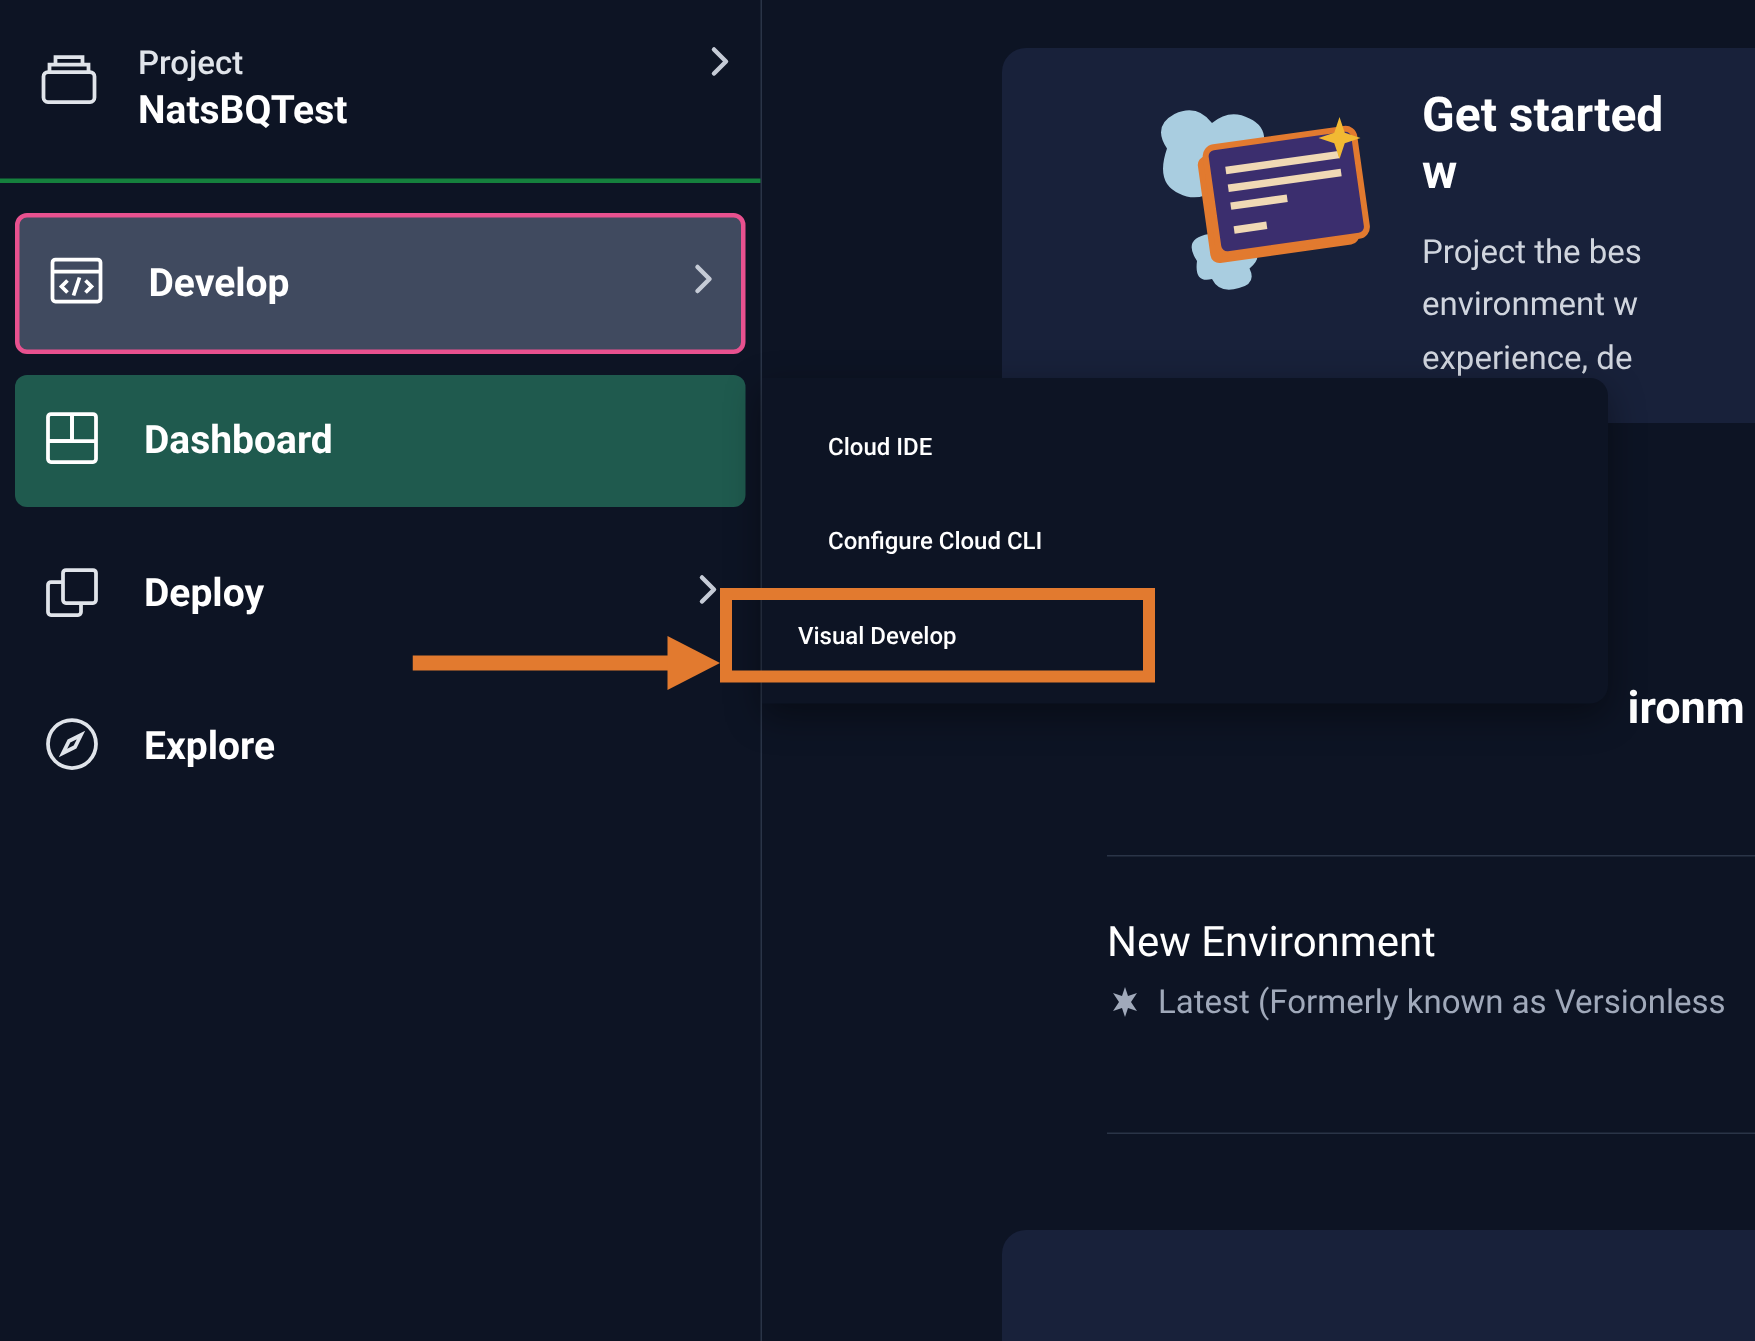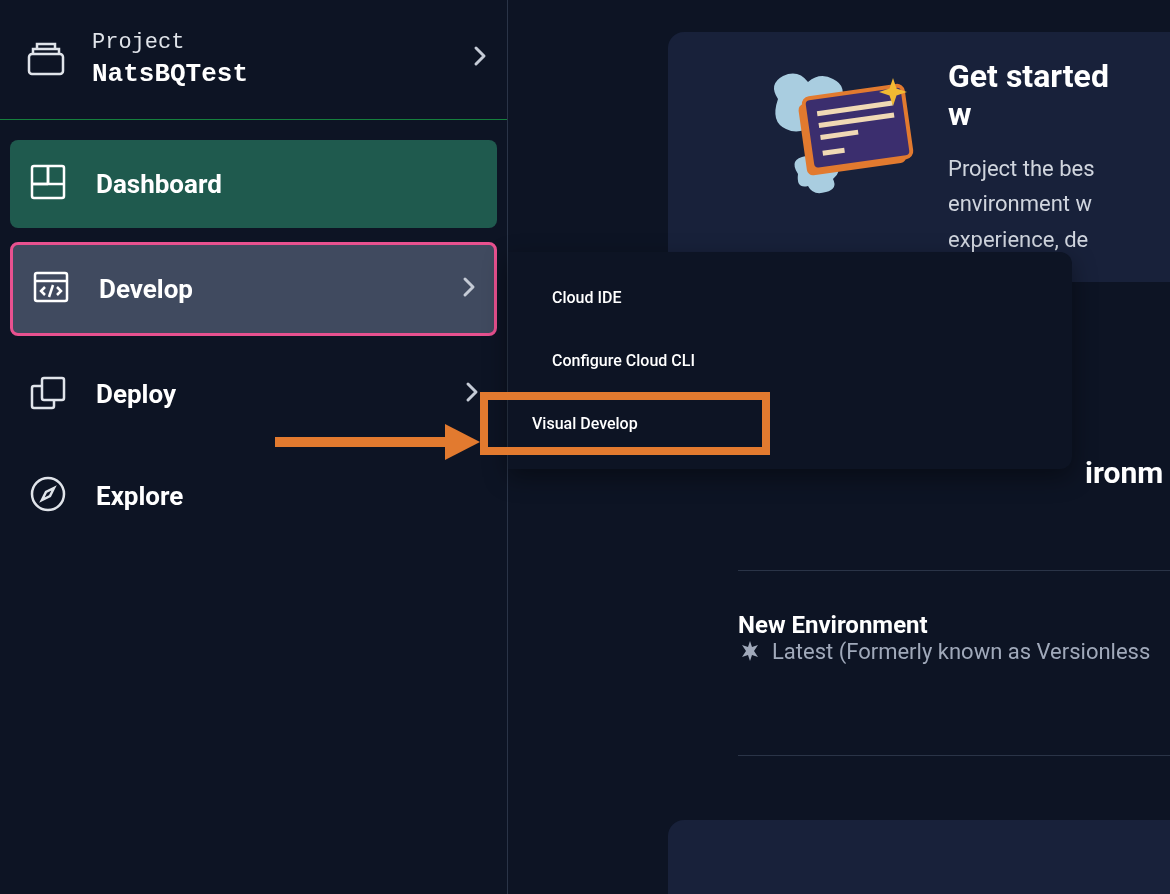--- a/index.html
+++ b/index.html
@@ -21,23 +21,21 @@
       left: 0;
       top: 0;
       width: 508px;
       height: 100%;
       background: #0d1424;
       border-right: 1px solid #2a3447;
     }
     .project-section {
       padding: 30px 20px 30px 25px;
       display: flex;
-      align-items: center;
-      border-bottom: 1px solid #15803d;
-      font-family: Liberation Mono, monospace;
+      border-bottom: 3px solid #15803d;
     }
     .project-icon {
       margin-right: 25px;
       flex-shrink: 0;
     }
     .project-text {
       flex: 1;
     }
     .project-label {
       font-size: 22px;
@@ -166,24 +164,24 @@
     }
     .env-card {
       position: absolute;
       left: 230px;
       top: 570px;
       right: 0;
       border-top: 1px solid #2a3447;
       padding-top: 40px;
     }
     .env-name {
-      font-size: 24px;
-      font-weight: 700;
-      color: #fff;
-      margin-bottom: 0;
+      font-size: 28px;
+      font-weight: 400;
+      color: #fff;
+      margin-bottom: 12px;
     }
     .env-version {
       display: flex;
       align-items: flex-start;
       font-size: 22px;
       color: #a0a9ba;
     }
     .env-version-icon {
       margin-right: 10px;
     }
@@ -227,48 +225,48 @@
       <div class="project-name">NatsBQTest</div>
     </div>
     <span class="chevron">
       <svg width="14" height="22" viewBox="0 0 14 22" fill="none" stroke="#c5cbd6" stroke-width="3" stroke-linecap="round" stroke-linejoin="round">
         <path d="M3 3 L11 11 L3 19"></path>
       </svg>
     </span>
   </div>
 
   <div class="nav-items">
-    <div class="nav-item nav-item-dashboard">
-      <span class="nav-item-icon">
-        <svg width="40" height="40" viewBox="0 0 40 40" fill="none" stroke="#fff" stroke-width="2.5">
-          <rect x="4" y="4" width="32" height="32" rx="2"></rect>
-          <path d="M20 4 V22 M4 22 H36 M20 22 V4"></path>
-          <path d="M20 4 V22"></path>
-          <path d="M4 22 H20"></path>
-        </svg>
-      </span>
-      <span class="nav-item-label">Dashboard</span>
-    </div>
-
     <div class="nav-item nav-item-develop">
       <span class="nav-item-icon">
         <svg width="40" height="40" viewBox="0 0 40 40" fill="none" stroke="#fff" stroke-width="2.5">
           <rect x="4" y="6" width="32" height="28" rx="2"></rect>
           <path d="M4 14 H36"></path>
           <path d="M14 20 L10 24 L14 28"></path>
           <path d="M26 20 L30 24 L26 28"></path>
           <path d="M22 18 L18 30"></path>
         </svg>
       </span>
       <span class="nav-item-label">Develop</span>
       <span class="chevron">
         <svg width="14" height="22" viewBox="0 0 14 22" fill="none" stroke="#c5cbd6" stroke-width="3" stroke-linecap="round" stroke-linejoin="round">
           <path d="M3 3 L11 11 L3 19"></path>
         </svg>
       </span>
+    </div>
+
+    <div class="nav-item nav-item-dashboard">
+      <span class="nav-item-icon">
+        <svg width="40" height="40" viewBox="0 0 40 40" fill="none" stroke="#fff" stroke-width="2.5">
+          <rect x="4" y="4" width="32" height="32" rx="2"></rect>
+          <path d="M20 4 V22 M4 22 H36 M20 22 V4"></path>
+          <path d="M20 4 V22"></path>
+          <path d="M4 22 H20"></path>
+        </svg>
+      </span>
+      <span class="nav-item-label">Dashboard</span>
     </div>
 
     <div class="nav-item">
       <span class="nav-item-icon">
         <svg width="40" height="40" viewBox="0 0 40 40" fill="none" stroke="#e0e4ea" stroke-width="2.5">
           <rect x="14" y="6" width="22" height="22" rx="2"></rect>
           <path d="M14 14 H6 a2 2 0 0 0 -2 2 V34 a2 2 0 0 0 2 2 H24 a2 2 0 0 0 2 -2 V28"></path>
         </svg>
       </span>
       <span class="nav-item-label">Deploy</span>

